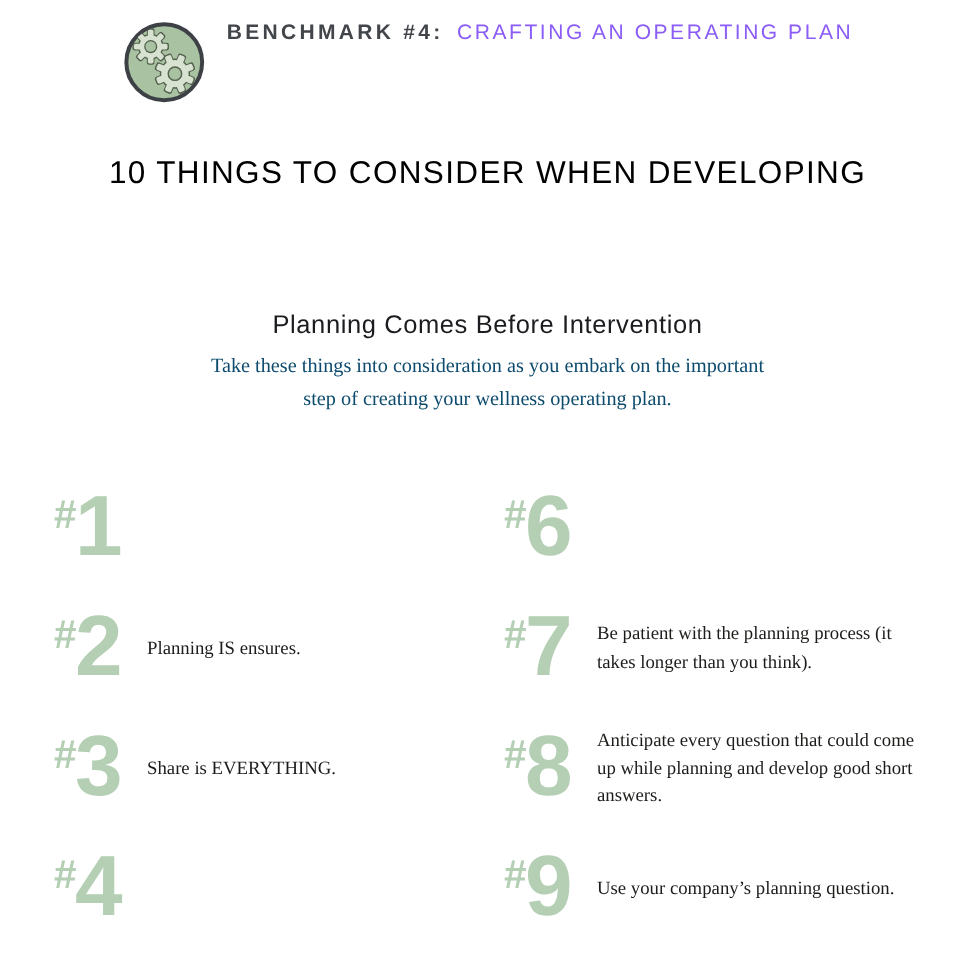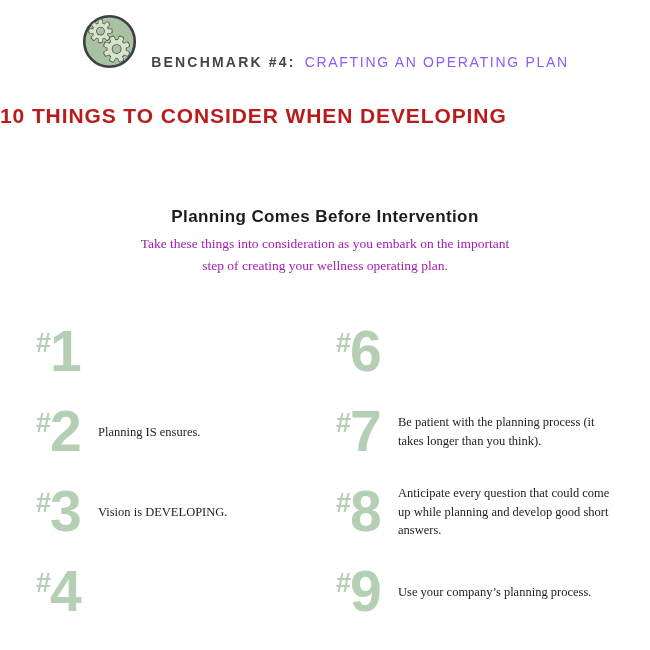--- a/index.html
+++ b/index.html
@@ -6,44 +6,44 @@
   body{
     width:650px;height:650px;background:#ffffff;position:relative;overflow:hidden;
     font-family:"Liberation Sans", sans-serif;
     -webkit-font-smoothing:antialiased;
   }
   .page{position:absolute;inset:0;}
 
   
   .header{
     position:absolute;top:13px;left:0;right:0;
-    display:flex;justify-content:center;align-items:flex-end;gap:13px;
+    display:flex;justify-content:center;align-items:flex-start;gap:13px;
   }
   .badge{width:57px;height:57px;flex:none;display:block;}
   .header-text{display:flex;align-items:baseline;gap:9px;font-size:14px;}
   .ht-bold{font-weight:700;letter-spacing:2.2px;color:#42464b;}
   .ht-light{font-weight:400;letter-spacing:1.7px;color:#8b5cf6;}
 
   
   .title{
     position:absolute;top:100px;left:0;right:0;margin:0;
-    text-align:left;font-weight:700;
-    font-size:21px;line-height:1.5;letter-spacing:0.9px;color:#b91c1c;
+    text-align:center;font-weight:400;
+    font-size:21px;line-height:1.5;letter-spacing:0.9px;color:#000000;
   }
   .tline{display:block;}
 
   
   .subtitle{
     position:absolute;top:207px;left:0;right:0;margin:0;
-    text-align:center;font-weight:700;font-size:17px;letter-spacing:0.4px;color:#1b1c1f;
+    text-align:center;font-weight:400;font-size:17px;letter-spacing:0.4px;color:#1b1c1f;
   }
   .intro{
     position:absolute;top:233px;left:0;right:0;margin:0;
     text-align:center;font-family:"Liberation Serif", serif;
-    font-size:13.5px;line-height:1.6;color:#a21caf;
+    font-size:13.5px;line-height:1.6;color:#0c4a6e;
   }
   .iline{display:block;}
 
   
   .grid{position:absolute;top:312px;left:36px;display:flex;}
   .col{width:300px;display:flex;flex-direction:column;}
   .item{height:80px;display:flex;align-items:center;}
   .num{
     width:52px;flex:none;display:flex;align-items:flex-start;
     color:#b4cfb4;font-weight:700;
@@ -161,21 +161,21 @@
           <span class="hash">#</span>
           <span class="digit">2</span>
         </div>
         <p class="itext">Planning IS ensures.</p>
       </div>
       <div class="item">
         <div class="num">
           <span class="hash">#</span>
           <span class="digit">3</span>
         </div>
-        <p class="itext">Vision is DEVELOPING.</p>
+        <p class="itext">Share is EVERYTHING.</p>
       </div>
       <div class="item">
         <div class="num">
           <span class="hash">#</span>
           <span class="digit">4</span>
         </div>
       </div>
     </div>
 
     <div class="col">
@@ -197,18 +197,18 @@
           <span class="hash">#</span>
           <span class="digit">8</span>
         </div>
         <p class="itext">Anticipate every question that could come up while planning and develop good short answers.</p>
       </div>
       <div class="item">
         <div class="num">
           <span class="hash">#</span>
           <span class="digit">9</span>
         </div>
-        <p class="itext">Use your company’s planning process.</p>
+        <p class="itext">Use your company’s planning question.</p>
       </div>
     </div>
 
   </div>
 </div>
 
 </body></html>

